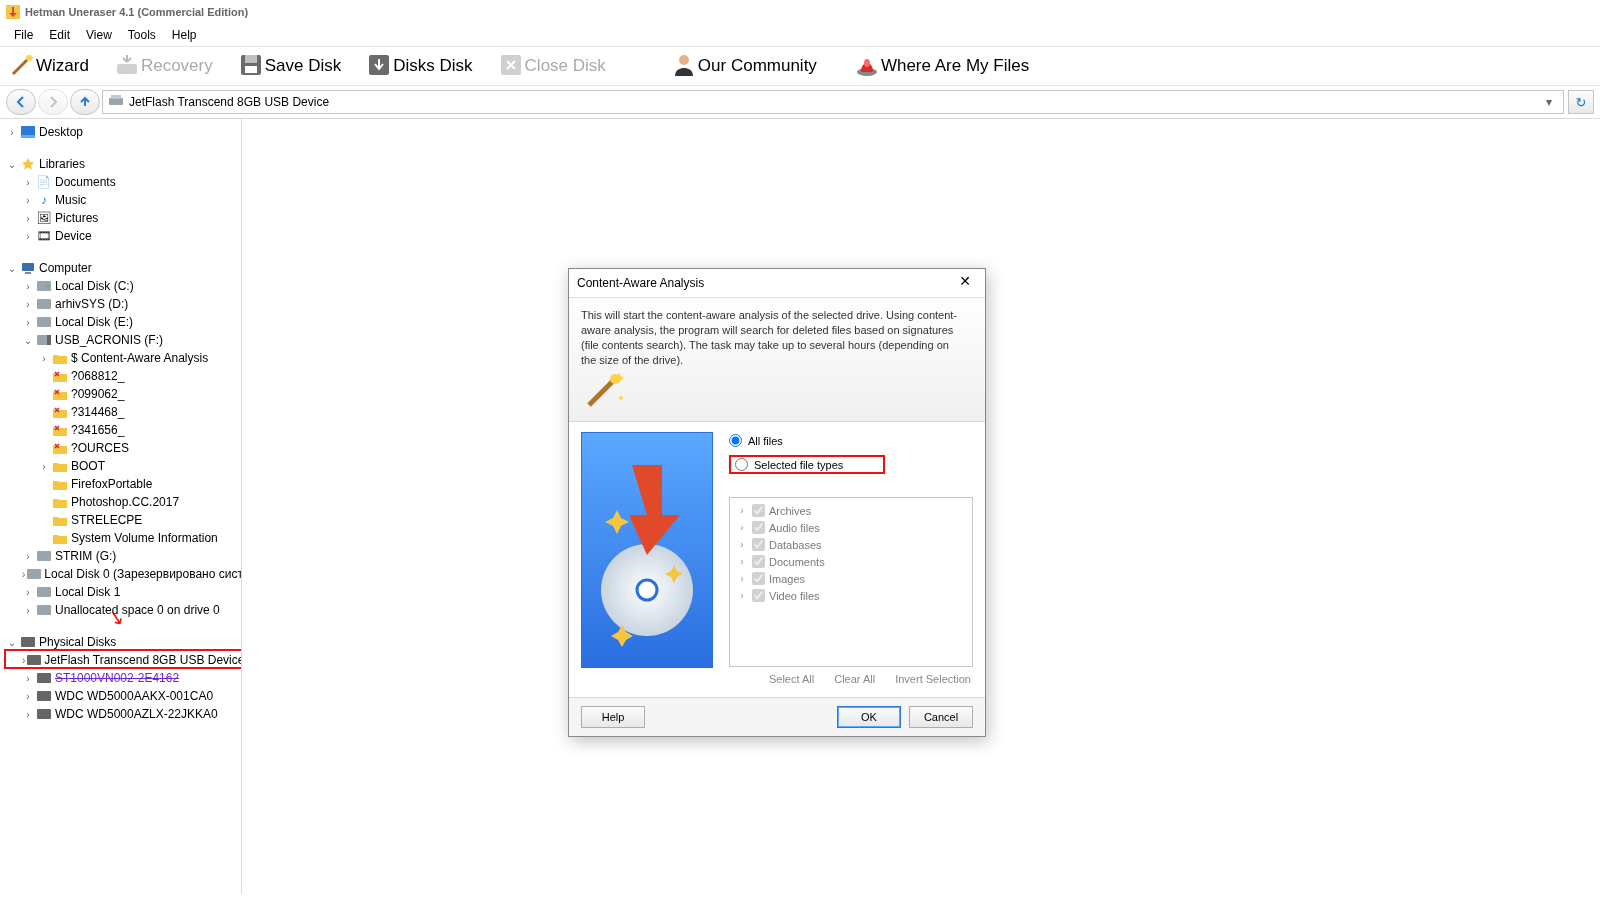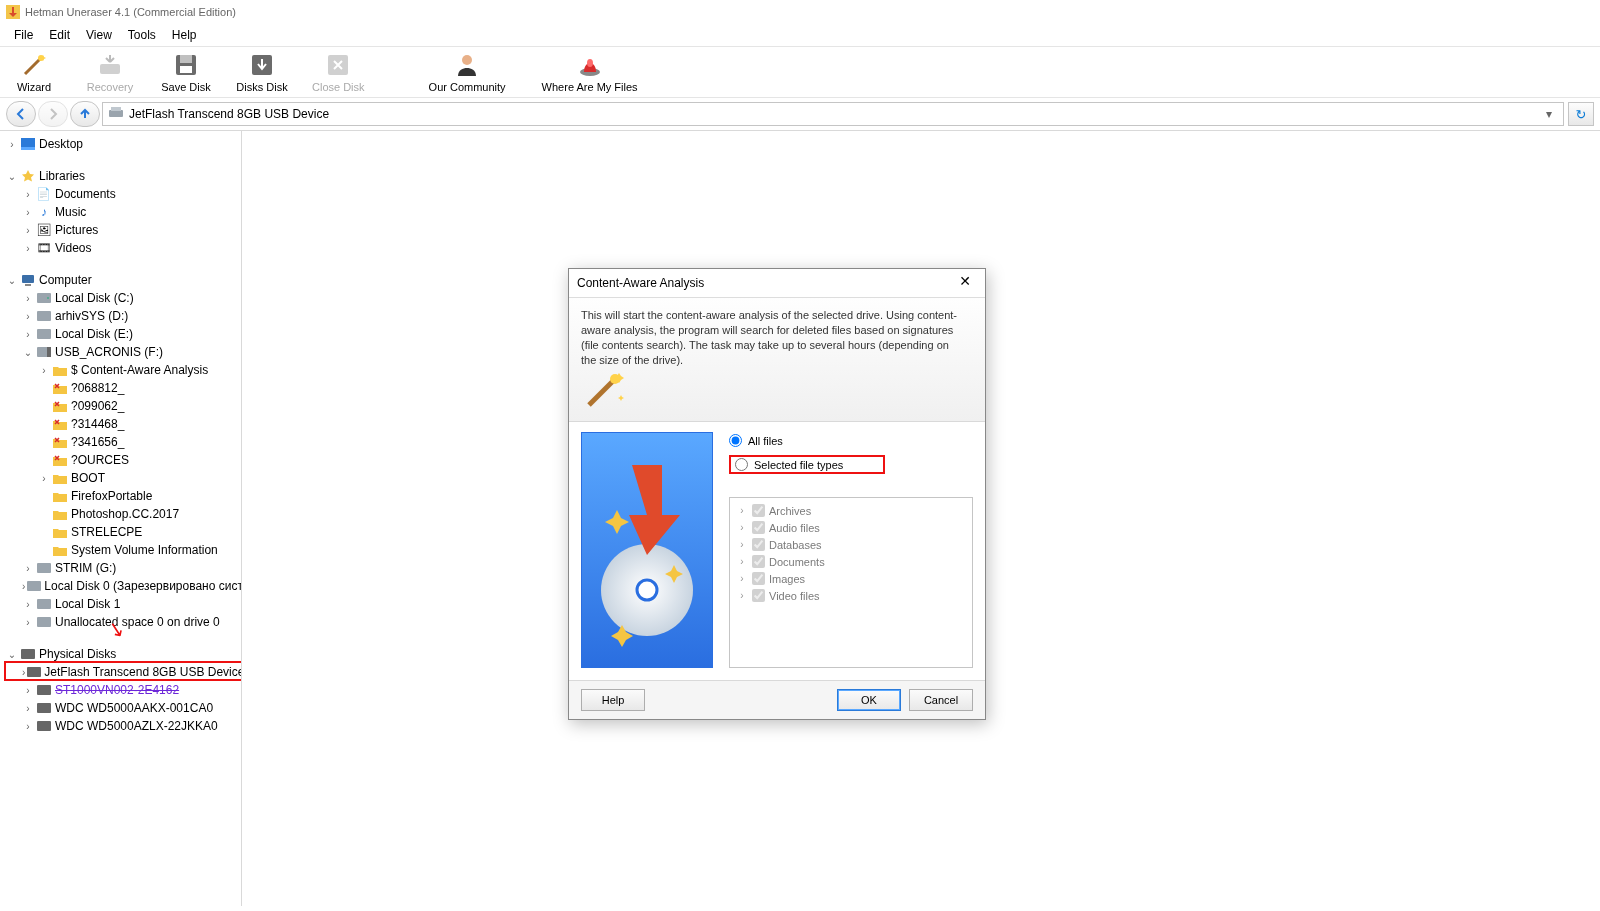--- a/index.html
+++ b/index.html
@@ -1,28 +1,28 @@
 <!DOCTYPE html>
 <html><head>
 <meta charset="utf-8">
 <style>
 * { box-sizing: border-box; margin: 0; padding: 0; }
 body { font-family: "Segoe UI", Tahoma, sans-serif; font-size: 12px; background: #fff; color: #000; width: 1600px; height: 911px; overflow: hidden; position: relative; }
 
 
-.titlebar { height: 22px; display: flex; align-items: center; padding: 12px 6px; background: #fff; font-size: 11px; color: #666; }
+.titlebar { height: 22px; display: flex; align-items: center; padding: 12px 6px; background: #fff; font-size: 11px; color: #666; font-weight: bold; }
 .titlebar .app-icon { width: 14px; height: 14px; margin-right: 5px; display: inline-block; }
 
 
 .menubar { display: flex; padding: 2px 6px; font-size: 12px; border-bottom: 1px solid #e5e5e5; }
 .menubar .menu-item { padding: 2px 8px; cursor: default; }
 
 
 .toolbar { display: flex; align-items: flex-end; padding: 4px 8px 4px 8px; gap: 24px; border-bottom: 1px solid #e5e5e5; }
-.tool-btn { display: flex; flex-direction: column; align-items: center; font-size: 11px; cursor: pointer; min-width: 52px; }
+.tool-btn { display: flex; flex-direction: row; align-items: center; font-size: 17px; cursor: pointer; min-width: 52px; }
 .tool-btn.disabled { color: #aaa; cursor: default; }
 .tool-icon { width: 28px; height: 28px; margin-bottom: 2px; display: flex; align-items: center; justify-content: center; }
 
 
 .navrow { display: flex; align-items: center; padding: 3px 6px; gap: 2px; border-bottom: 1px solid #d9d9d9; }
 .nav-btn { width: 30px; height: 26px; border: 1px solid #c5c5c5; border-radius: 13px; display: flex; align-items: center; justify-content: center; background: linear-gradient(#fdfdfd,#e8e8e8); cursor: pointer; }
 .address { flex: 1; border: 1px solid #c5c5c5; height: 24px; display: flex; align-items: center; padding: 0 6px; font-size: 12px; background:#fff; }
 .addr-icon { width: 14px; height: 14px; margin-right: 6px; }
 .addr-drop { width: 16px; color:#666; text-align:center; }
 .refresh-btn { width: 26px; height: 24px; display:flex; align-items:center; justify-content:center; border:1px solid #c5c5c5; background:linear-gradient(#fdfdfd,#e8e8e8); cursor:pointer; margin-left:2px; color:#0a7bd6; font-size:13px;}
@@ -224,21 +224,21 @@
           <span class="lbl">Music</span>
         </div>
       <div class="row">
           <span class="exp">›</span>
           <span class="ti">🖼</span>
           <span class="lbl">Pictures</span>
         </div>
       <div class="row">
           <span class="exp">›</span>
           <span class="ti">🎞</span>
-          <span class="lbl">Videos</span>
+          <span class="lbl">Device</span>
         </div>
     </div>
 
     <div style="height:14px;"></div>
 
     <div class="row">
       <span class="exp">⌄</span>
       <span class="ti">
           <svg width="14" height="12">
             <rect x="1" y="1" width="12" height="8" rx="1" fill="#3a6ea8"></rect>
@@ -553,20 +553,25 @@
             <span class="exp">›</span>
             <input type="checkbox" checked="" disabled="" style="">
             <span class="type-name">Images</span>
           </div>
         <div class="type-row">
             <span class="exp">›</span>
             <input type="checkbox" checked="" disabled="" style="">
             <span class="type-name">Video files</span>
           </div>
       </div>
+      <div class="link-row">
+        <span>Select All</span>
+        <span>Clear All</span>
+        <span>Invert Selection</span>
+      </div>
     </div>
   </div>
   <div class="dlg-footer">
     <div class="footer-left">
       <button class="btn">Help</button>
     </div>
     <div class="footer-right">
       <button class="btn primary">OK</button>
       <button class="btn">Cancel</button>
     </div>

